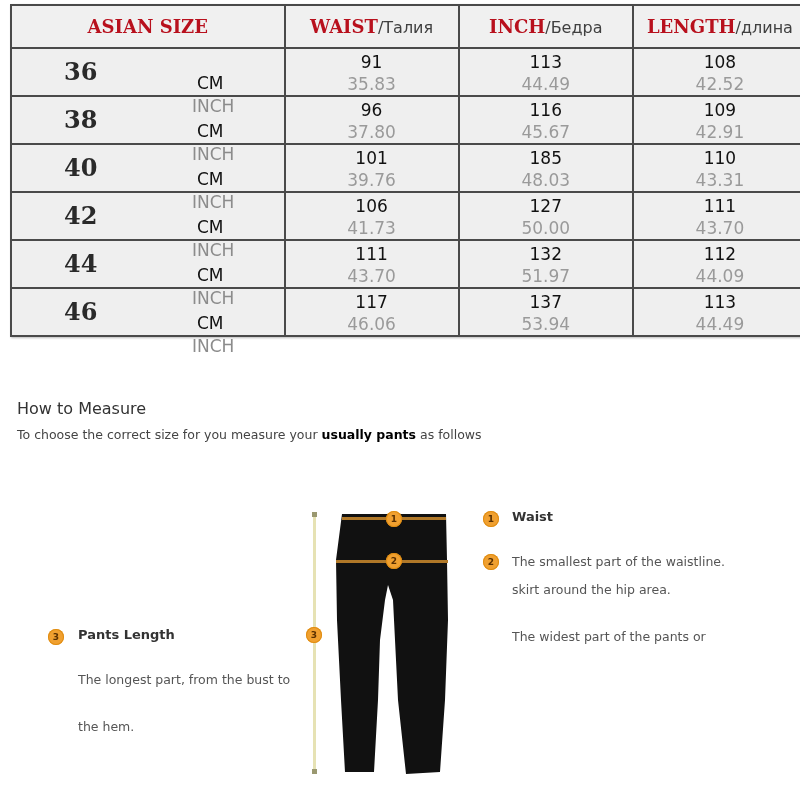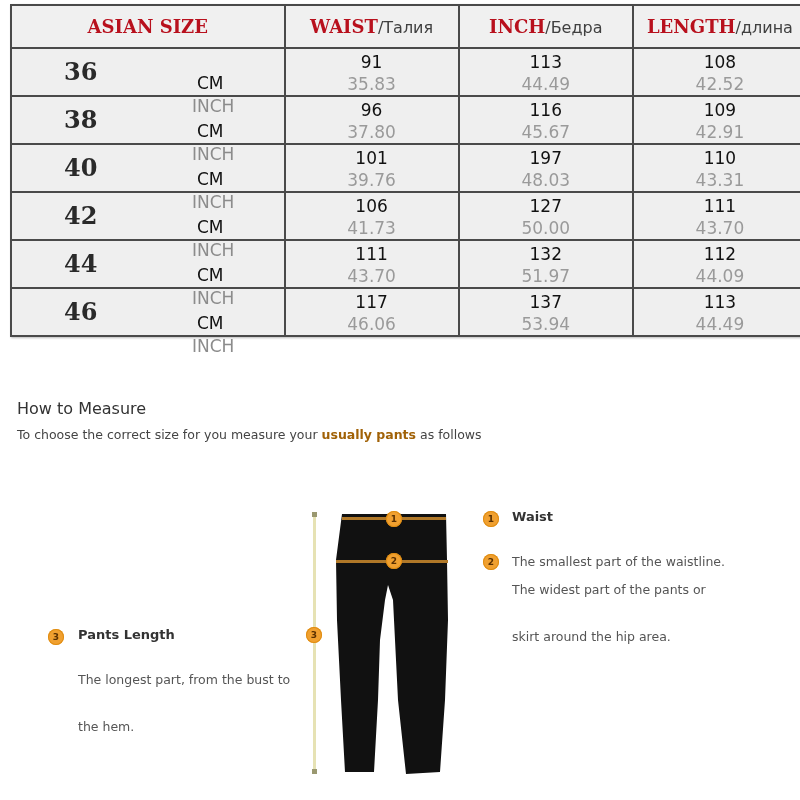--- a/index.html
+++ b/index.html
@@ -12,21 +12,21 @@
   .c-size { width:265px; position:relative; }
   .c-size .num { position:absolute; left:52px; top:8px; font-family:"DejaVu Serif", serif; font-weight:bold; font-size:24px; color:#2a2a2a; }
   .c-size .unit { position:absolute; left:0; width:100%; text-align:right; }
   .c-size .unit .cm { position:absolute; left:185px; top:1px; font-size:17px; color:#111; }
   .c-size .unit .inch { position:absolute; left:180px; top:24px; font-size:17px; color:#8c8c8c; }
   .c-val { width:168px; text-align:center; vertical-align:middle; }
   .c-val .cm { display:block; font-size:17px; color:#111; line-height:22px; margin-top:1px; }
   .c-val .inch { display:block; font-size:17px; color:#9a9a9a; line-height:22px; }
   .measure-title { position:absolute; left:17px; top:399px; font-size:16px; color:#333; }
   .measure-sub { position:absolute; left:17px; top:427px; font-size:12.5px; color:#444; }
-  .measure-sub .hl { color:#a16207; font-weight:bold; margin:0 4px; }
+  .measure-sub .hl { color:#000000; font-weight:bold; margin:0 4px; }
   .badge { position:absolute; width:16px; height:16px; border-radius:50%; background:#f0a030; color:#5a3000; font-size:9px; font-weight:bold; text-align:center; line-height:16px; box-shadow:0 0 0 1px #e08c10 inset; }
   .legend-item { position:absolute; }
   .legend-title { font-size:13px; font-weight:bold; color:#333; }
   .legend-desc { font-size:12.5px; color:#555; line-height:19px;margin-top:28px; }
   .pants { position:absolute; left:0; top:0; }
   .len-line { position:absolute; left:313px; top:514px; width:3px; height:258px; background:#e6e2b4; }
   .len-cap { position:absolute; width:5px; height:5px; background:#9a9870; left:312px; }
   .measure-line { position:absolute; height:3px; background:#b07828; }
 </style>
 </head>
@@ -92,21 +92,21 @@
       <span class="unit">
         <span class="cm">CM</span>
         <span class="inch">INCH</span>
       </span>
     </td>
     <td class="c-val">
       <span class="cm">101</span>
       <span class="inch">39.76</span>
     </td>
     <td class="c-val">
-      <span class="cm">197</span>
+      <span class="cm">185</span>
       <span class="inch">48.03</span>
     </td>
     <td class="c-val">
       <span class="cm">110</span>
       <span class="inch">43.31</span>
     </td>
   </tr>
 
   <tr class="data">
     <td class="c-size">
@@ -203,22 +203,22 @@
   <div class="badge" style="left:0; top:2px;">1</div>
   <div style="position:absolute; left:29px; top:0; width:260px;">
     <div class="legend-title">Waist</div>
     <div class="legend-desc">The smallest part of the waistline.</div>
   </div>
 </div>
 
 <div class="legend-item" style="left:483px; top:552px;">
   <div class="badge" style="left:0; top:2px;">2</div>
   <div style="position:absolute; left:29px; top:0; width:260px;">
+    <div class="legend-desc">skirt around the hip area.</div>
     <div class="legend-desc">The widest part of the pants or</div>
-    <div class="legend-desc">skirt around the hip area.</div>
   </div>
 </div>
 
 <div class="legend-item" style="left:48px; top:627px;">
   <div class="badge" style="left:0; top:2px;">3</div>
   <div style="position:absolute; left:30px; top:0; width:240px;">
     <div class="legend-title">Pants Length</div>
     <div class="legend-desc">The longest part, from the bust to</div>
     <div class="legend-desc">the hem.</div>
   </div>

